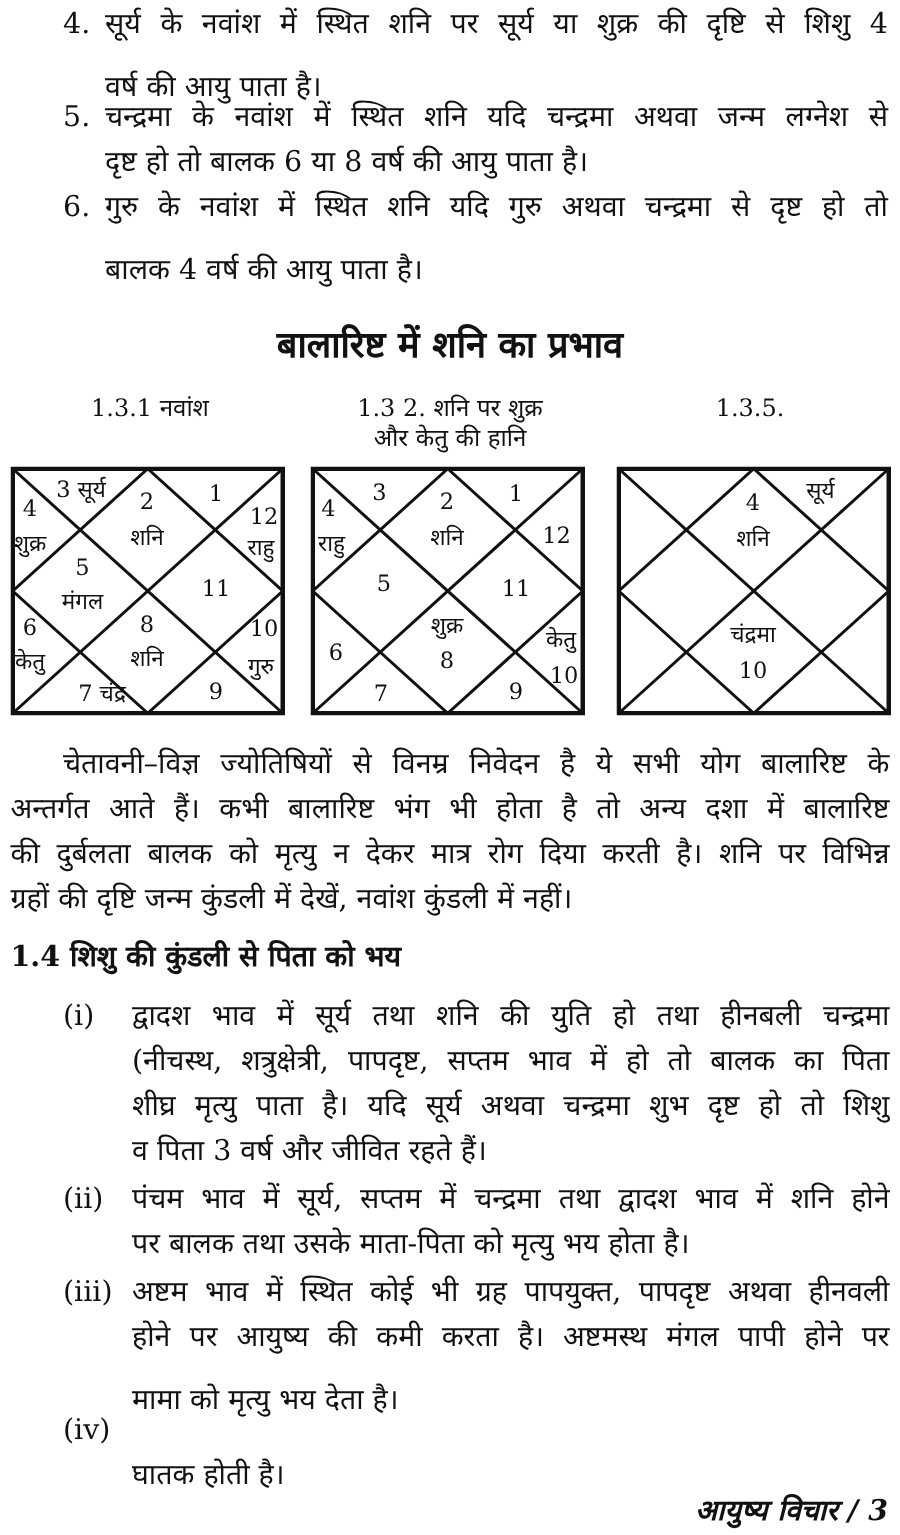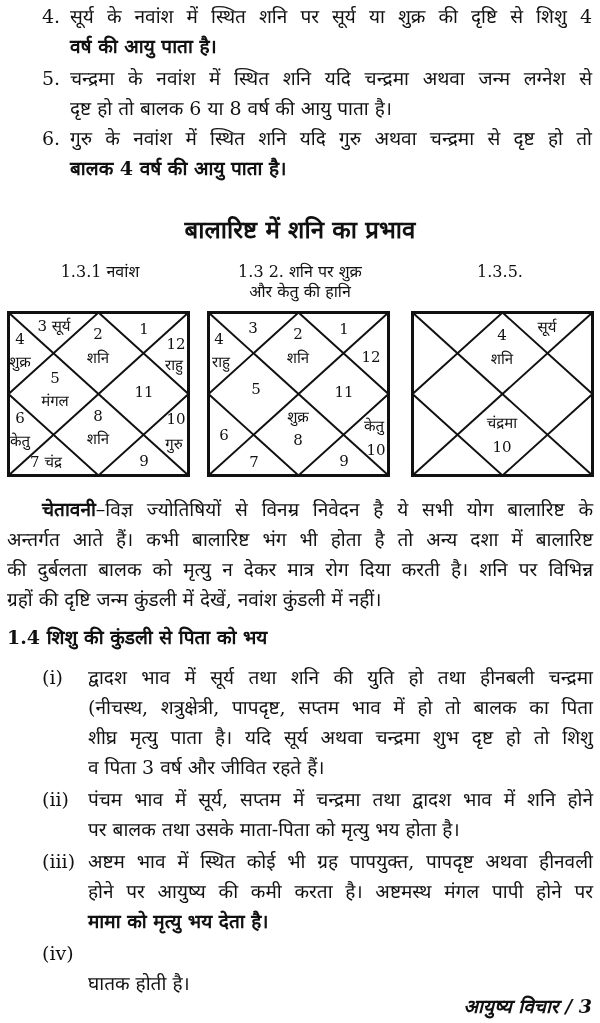--- a/index.html
+++ b/index.html
@@ -1,21 +1,21 @@
 <!DOCTYPE html>
 <html><head>
 <meta charset="utf-8">
 <style>
   html, body { margin:0; padding:0; background:#ffffff; }
   body { width:600px; height:1023px; position:relative; overflow:hidden;
          font-family:"DejaVu Serif", "Liberation Serif", serif; color:#111; }
   .page { position:absolute; left:0; top:0; width:600px; height:1023px; }
   .line { position:absolute; white-space:nowrap; font-size:19px; line-height:24px; }
   .num { position:absolute; font-size:19px; line-height:24px; }
-  b, .b { font-weight:bold; }
+  b, .b { font-weight:normal;margin-top:12px; }
   .just { text-align:justify; text-align-last:justify; white-space:normal; }
   .heading { position:absolute; left:0; width:600px; top:212px; text-align:center;
              font-size:24px; font-weight:bold; }
   .cap { position:absolute; font-size:16px; line-height:20px; text-align:center; }
   .chart { position:absolute; top:311px; width:183px; height:166px; }
   .chart svg { position:absolute; left:0; top:0; }
   .lbl { position:absolute; font-size:15px; line-height:16px; white-space:nowrap; transform:translate(-50%,-50%); }
   .sec { position:absolute; left:7px; top:624px; font-size:19px; font-weight:bold; }
   .footer { position:absolute; right:8px; top:993px; font-size:19px; font-style:italic; font-weight:bold; }
 </style>
@@ -60,21 +60,21 @@
     <span class="lbl" style="left:167px;top:54px">राहु</span>
     <span class="lbl" style="left:48px;top:67px">5</span>
     <span class="lbl" style="left:48px;top:90px">मंगल</span>
     <span class="lbl" style="left:137px;top:81px">11</span>
     <span class="lbl" style="left:13px;top:107px">6</span>
     <span class="lbl" style="left:13px;top:130px">केतु</span>
     <span class="lbl" style="left:91px;top:105px">8</span>
     <span class="lbl" style="left:91px;top:128px">शनि</span>
     <span class="lbl" style="left:169px;top:108px">10</span>
     <span class="lbl" style="left:167px;top:133px">गुरु</span>
-    <span class="lbl" style="left:39px;top:151px">7 चंद्र</span>
+    <span class="lbl" style="left:61px;top:151px">7 चंद्र</span>
     <span class="lbl" style="left:137px;top:150px">9</span>
   </div>
 
   <div class="chart" style="left:207px">
     <svg width="183" height="166" viewBox="0 0 183 166">
       <rect x="1.5" y="1.5" width="180" height="163" fill="none" stroke="#111" stroke-width="3"></rect>
       <line x1="1.5" y1="1.5" x2="181.5" y2="164.5" stroke="#111" stroke-width="2"></line>
       <line x1="181.5" y1="1.5" x2="1.5" y2="164.5" stroke="#111" stroke-width="2"></line>
       <polygon points="91.5,1.5 181.5,83 91.5,164.5 1.5,83" fill="none" stroke="#111" stroke-width="2"></polygon>
     </svg>

